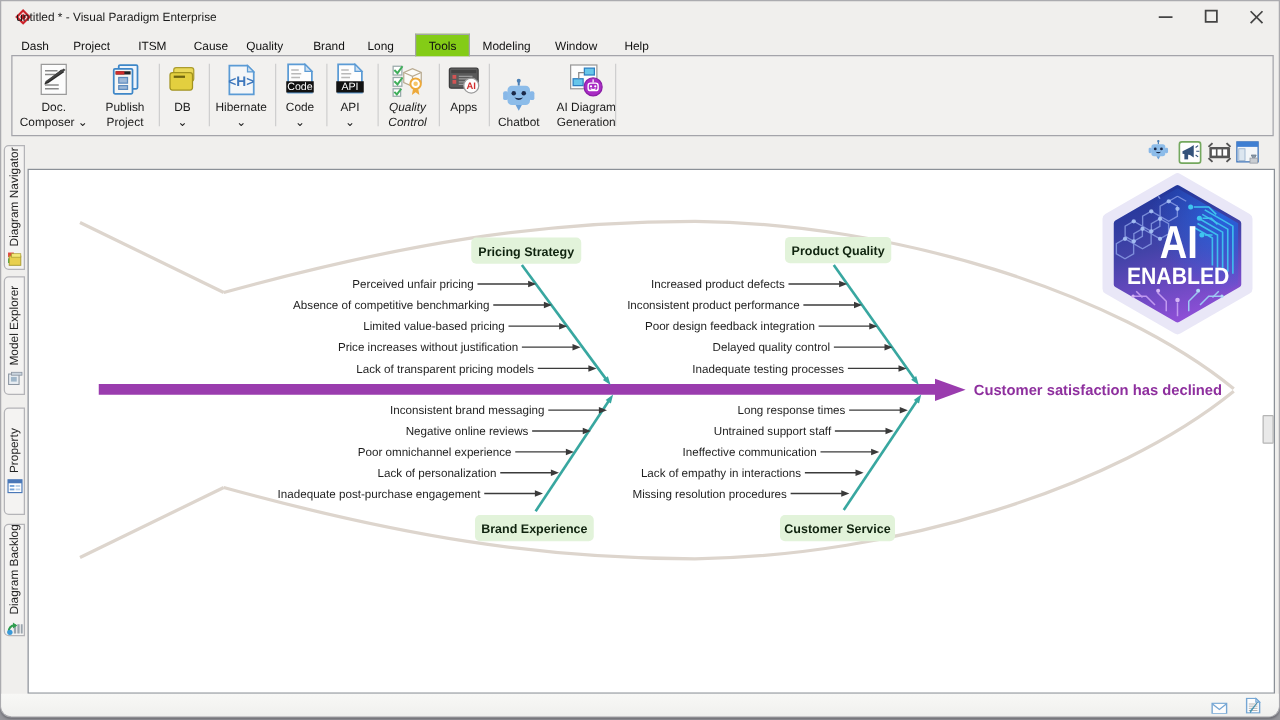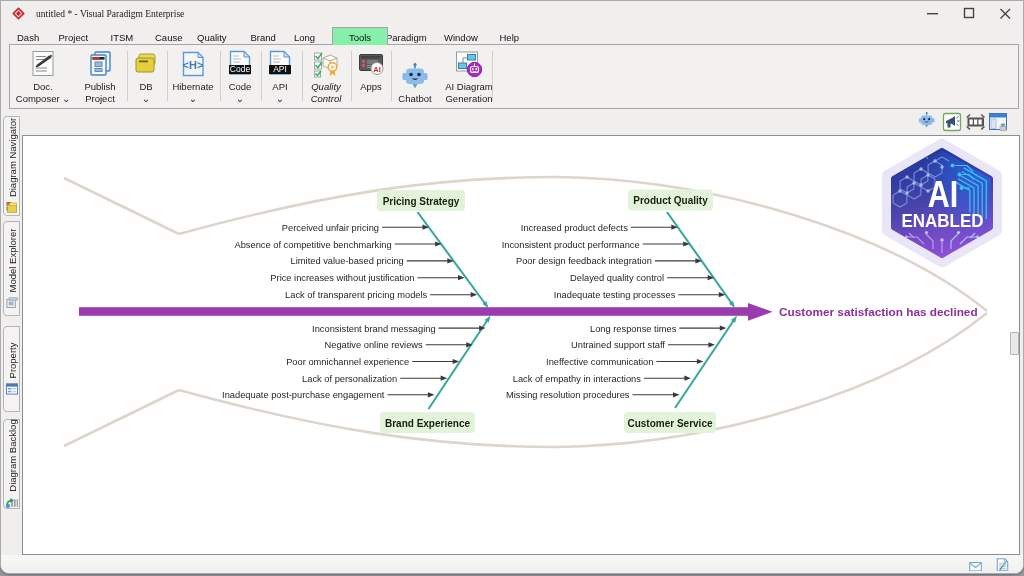--- a/index.html
+++ b/index.html
@@ -1,25 +1,25 @@
 <!DOCTYPE html>
 <html><head>
 <meta charset="utf-8">
 <style>
   html,body{margin:0;padding:0;}
   body{width:1024px;height:576px;position:relative;font-family:"Liberation Sans",sans-serif;background:#97979c;overflow:hidden;}
   .win{position:absolute;left:0;top:0;width:1022px;height:572px;background:#f0efed;border:1px solid #ababaf;border-radius:0 0 9px 9px;box-shadow:0 1px 2px rgba(60,60,70,0.5);}
   
   .titlebar{position:absolute;left:0;top:0;width:100%;height:26px;}
-  .title-text{position:absolute;left:35px;top:8px;font-size:9.5px;color:#1b1b1b;font-family:Liberation Serif, serif;}
+  .title-text{position:absolute;left:12px;top:8px;font-size:9.5px;color:#1b1b1b;}
   .winbtn{position:absolute;top:0;width:34px;height:25px;color:#333;}
   
   .menubar{position:absolute;left:0;top:26px;width:100%;height:18px;font-size:9.5px;color:#111;}
   .menubar span{position:absolute;top:5px;}
-  .toolstab{position:absolute;left:331px;top:26px;width:56px;height:18px;background:#86efac;border:1px solid #a4a4aa;border-bottom:none;text-align:center;font-size:9.5px;color:#111;padding-top:4px;box-sizing:border-box;z-index:3;}
+  .toolstab{position:absolute;left:331px;top:26px;width:44px;height:18px;background:#84cc16;border:1px solid #a4a4aa;border-bottom:none;text-align:center;font-size:9.5px;color:#111;padding-top:4px;box-sizing:border-box;z-index:3;}
   
   .ribbon{position:absolute;left:8px;top:42.5px;width:1010px;height:65.5px;background:#f2f1ef;border:1px solid #a4a4aa;box-sizing:border-box;z-index:2;}
   .rsep{position:absolute;top:6px;height:50px;width:1px;background:#cfcfcf;}
   .rcell{position:absolute;top:0;height:62px;text-align:center;}
   .rcell .ric{position:absolute;top:3px;left:50%;transform:translateX(-50%);}
   .rlab{position:absolute;top:34px;width:100%;font-size:9.5px;color:#1b1b1b;line-height:12px;}
   
   .tabstrip{position:absolute;left:0;top:108px;width:100%;height:27px;}
   
   .vtab{position:absolute;left:2px;width:17px;background:#f4f3f2;border:1px solid #b4b4b8;border-radius:4px 0 0 4px;box-sizing:border-box;}
@@ -53,21 +53,21 @@
   </div>
 
   <div class="menubar">
     <span style="left:16px">Dash</span>
     <span style="left:57.5px">Project</span>
     <span style="left:109.5px">ITSM</span>
     <span style="left:154px">Cause</span>
     <span style="left:196px">Quality</span>
     <span style="left:249.5px">Brand</span>
     <span style="left:293px">Long</span>
-    <span style="left:385px">Paradigm</span>
+    <span style="left:385px">Modeling</span>
     <span style="left:443px">Window</span>
     <span style="left:498.5px">Help</span>
   </div>
   <div class="toolstab">Tools</div>
 
   <div class="ribbon"></div>
 
   <div id="ribbonitems">
       <div class="rcell" style="left: 11px; width: 62px; top: 46px; position: absolute; z-index: 4;">
         <div class="ric"><svg width="28" height="28" viewBox="0 0 28 28">

